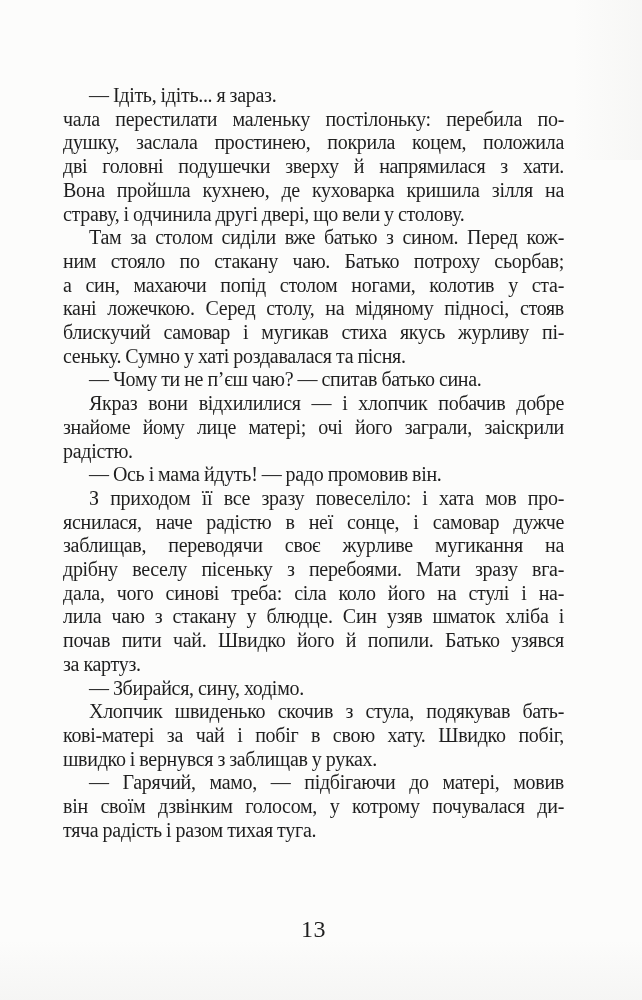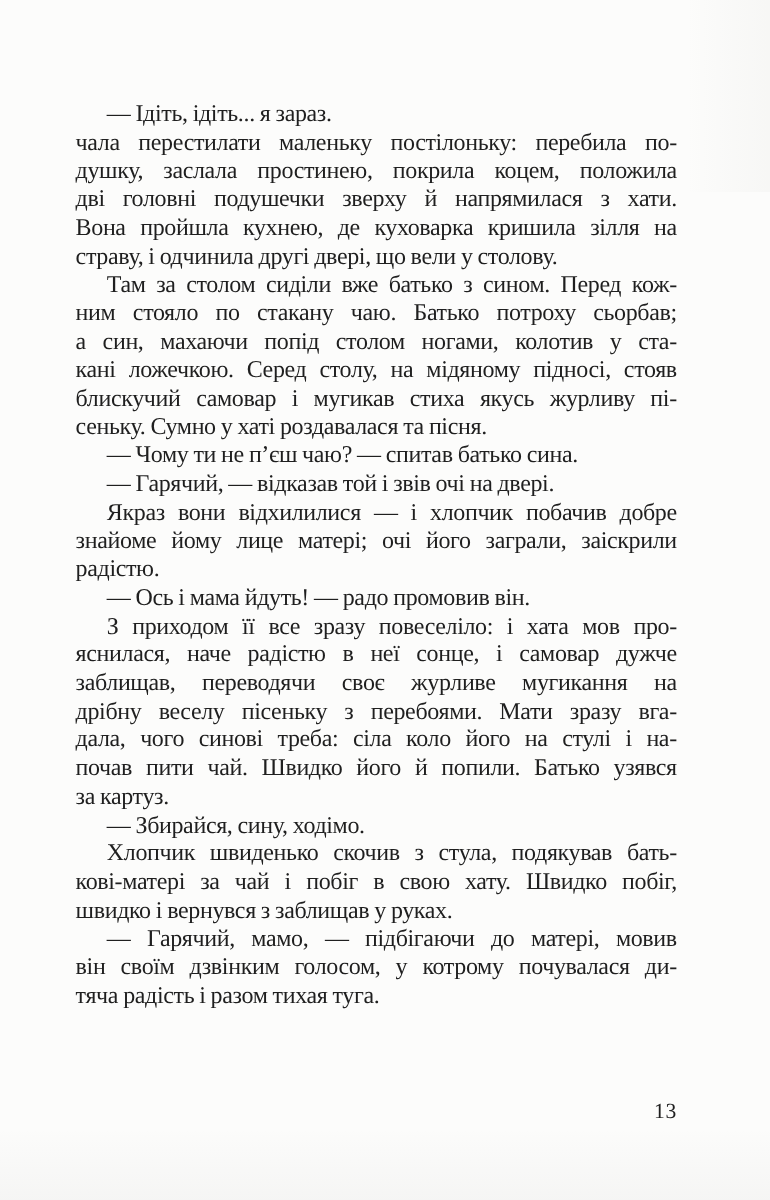--- a/index.html
+++ b/index.html
@@ -33,22 +33,22 @@
     text-align-last: justify;
     white-space: nowrap;
   }
   .para .line.first { padding-left: 26px; }
   .para .line.last  { text-align-last: left; white-space: normal; }
   .folio {
     position: absolute;
     left: 63px;
     top: 916px;
     width: 501px;
-    text-align: right;
-    font-size: 18px;
+    text-align: center;
+    font-size: 24px;
     letter-spacing: 0.5px;
   }
   
   .scan-shade-bottom {
     position: absolute;
     left: 0; right: 0; bottom: 0;
     height: 60px;
     background: linear-gradient(to bottom, rgba(120,120,115,0) 0%, rgba(120,120,115,0.05) 100%);
     pointer-events: none;
   }
@@ -80,36 +80,34 @@
         <div class="line">ним стояло по стакану чаю. Батько потроху сьорбав;</div>
         <div class="line">а син, махаючи попід столом ногами, колотив у ста-</div>
         <div class="line">кані ложечкою. Серед столу, на мідяному підносі, стояв</div>
         <div class="line">блискучий самовар і мугикав стиха якусь журливу пі-</div>
         <div class="line last">сеньку. Сумно у хаті роздавалася та пісня.</div>
       </div>
       <div class="para">
         <div class="line first last">— Чому ти не п’єш чаю? — спитав батько сина.</div>
       </div>
       <div class="para">
-        <div class="line first last">— Гарячий, — відказав той і звів очі на двері.</div>
-      </div>
-      <div class="para">
         <div class="line first">Якраз вони відхилилися — і хлопчик побачив добре</div>
         <div class="line">знайоме йому лице матері; очі його заграли, заіскрили</div>
         <div class="line last">радістю.</div>
       </div>
       <div class="para">
         <div class="line first last">— Ось і мама йдуть! — радо промовив він.</div>
       </div>
       <div class="para">
         <div class="line first">З приходом її все зразу повеселіло: і хата мов про-</div>
         <div class="line">яснилася, наче радістю в неї сонце, і самовар дужче</div>
         <div class="line">заблищав, переводячи своє журливе мугикання на</div>
         <div class="line">дрібну веселу пісеньку з перебоями. Мати зразу вга-</div>
         <div class="line">дала, чого синові треба: сіла коло його на стулі і на-</div>
+        <div class="line">лила чаю з стакану у блюдце. Син узяв шматок хліба і</div>
         <div class="line">почав пити чай. Швидко його й попили. Батько узявся</div>
         <div class="line last">за картуз.</div>
       </div>
       <div class="para">
         <div class="line first last">— Збирайся, сину, ходімо.</div>
       </div>
       <div class="para">
         <div class="line first">Хлопчик швиденько скочив з стула, подякував бать-</div>
         <div class="line">кові-матері за чай і побіг в свою хату. Швидко побіг,</div>
         <div class="line last">швидко і вернувся з заблищав у руках.</div>

